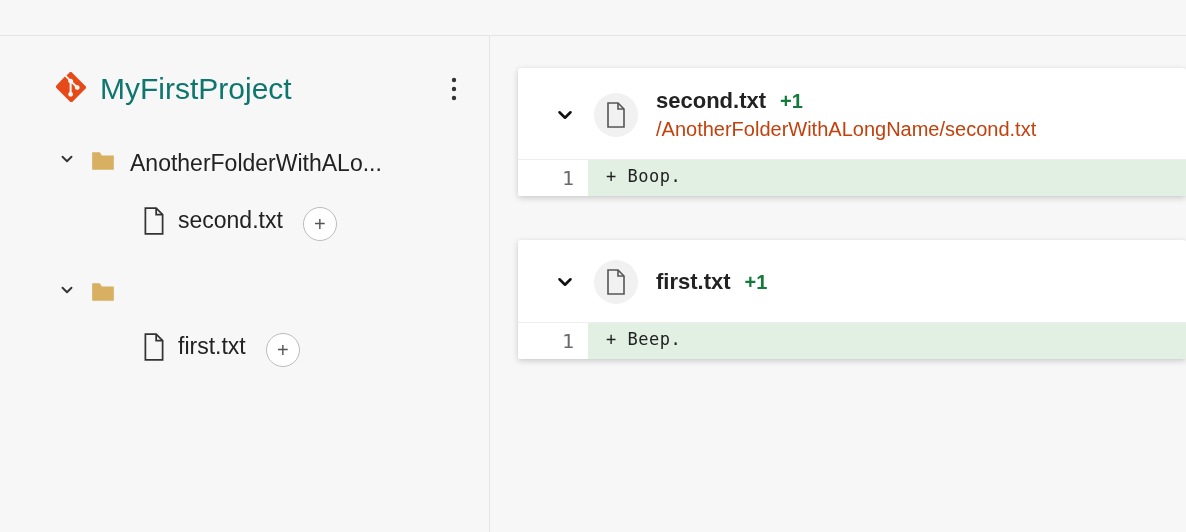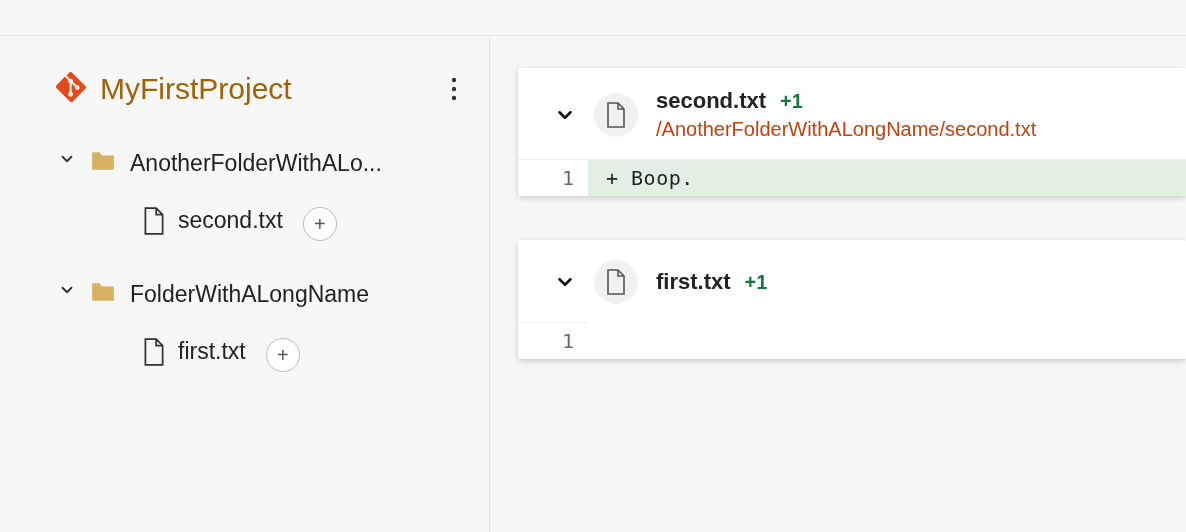--- a/index.html
+++ b/index.html
@@ -1,21 +1,21 @@
 <!DOCTYPE html>
 <html><head>
 <meta charset="utf-8">
 <style>
   * { box-sizing: border-box; margin: 0; padding: 0; }
   html, body { width: 1186px; height: 532px; font-family: "Segoe UI", Arial, sans-serif; background: #f7f7f7; color: #222; }
   .top-strip { height: 36px; border-bottom: 1px solid #e5e5e5; background: #f7f7f7; }
   .main { display: flex; height: calc(532px - 36px); }
   .sidebar { width: 490px; border-right: 1px solid #e5e5e5; padding: 36px 20px 0 56px; }
   .project-header { display: flex; align-items: center; gap: 14px; margin-bottom: 44px; }
-  .project-title { font-size: 30px; font-weight: 400; color: #a16207; flex: 1; }
+  .project-title { font-size: 30px; font-weight: 400; color: #0f766e; flex: 1; }
   .kebab { width: 30px; text-align: center; cursor: pointer; color: #333; }
   .kebab svg { display: block; margin: 0 auto; }
 
   .tree-row { display: flex; align-items: flex-start; gap: 12px; font-size: 23px; color: #222; margin-bottom: 30px; cursor: pointer; }
   .tree-row.file-row { padding-left: 86px; margin-bottom: 40px; }
   .tree-row.folder-row { padding-left: 0; }
   .chevron-sm { width: 22px; display: flex; justify-content: center; }
   .folder-icon { width: 28px; height: 22px; display:flex; align-items:center; }
   .file-icon-sm { width: 24px; display:flex; justify-content:center; }
   .tree-label { white-space: nowrap; overflow: hidden; text-overflow: ellipsis; max-width: 300px; }
@@ -28,21 +28,21 @@
   .chev-btn { cursor: pointer; display:flex; align-items:center; }
   .file-circle { width: 44px; height: 44px; border-radius: 50%; background: #f1f1f1; display:flex; align-items:center; justify-content:center; }
   .head-text { display:flex; flex-direction:column; gap:4px; }
   .head-line1 { display:flex; align-items:baseline; gap:14px; }
   .fn { font-size: 22px; font-weight: 600; color: #222; }
   .delta { font-size: 20px; font-weight: 600; color: #147a3b; }
   .fp { font-size: 20px; color: #c2410c; }
 
   .diff-body { display:flex; }
   .gutter { width: 70px; background: #fff; text-align: right; padding: 6px 14px 6px 0; font-family: Consolas, monospace; font-size: 20px; color: #6a6a6a; border-top: 1px solid #eee; }
-  .code-line { flex:1; background: #e2f0e4; padding: 6px 0 6px 18px; font-family: Consolas, monospace; font-size: 20px; color: #222; border-top: 1px solid #eee; letter-spacing: 0.5px; }
+  .code-line { flex:1; background: #e2f0e4; padding: 6px 0 6px 18px; font-family: Consolas, monospace; font-size: 17px; color: #222; border-top: 1px solid #eee; letter-spacing: 0.5px; }
 </style>
 </head>
 <body>
 
 <div class="top-strip"></div>
 
 <div class="main">
 
   <aside class="sidebar">
     <div class="project-header">
@@ -89,21 +89,20 @@
       <span class="chevron-sm">
         <svg width="18" height="18" viewBox="0 0 24 24">
             <path d="M6 9l6 6 6-6" stroke="#333" stroke-width="2.5" fill="none" stroke-linecap="round" stroke-linejoin="round"></path>
           </svg>
       </span>
       <span class="folder-icon">
         <svg width="26" height="22" viewBox="0 0 24 20">
             <path fill="#d8b062" d="M2 2h7l2 3h11v13H2z"></path>
           </svg>
       </span>
-      <span class="tree-label">FolderWithALongName</span>
     </div>
     <div class="tree-row file-row">
       <span class="file-icon-sm">
         <svg width="22" height="28" viewBox="0 0 20 26">
             <path d="M2 1h10l6 6v18H2z" fill="none" stroke="#333" stroke-width="1.6"></path>
             <path d="M12 1v6h6" fill="none" stroke="#333" stroke-width="1.6"></path>
           </svg>
       </span>
       <span class="tree-label">first.txt</span>
       <span class="add-btn">+</span>
@@ -154,17 +153,18 @@
         </span>
         <div class="head-text">
           <div class="head-line1">
             <span class="fn">first.txt</span>
             <span class="delta">+1</span>
           </div>
         </div>
       </div>
       <div class="diff-body">
         <div class="gutter">1</div>
+        <div class="code-line">+ Beep.</div>
       </div>
     </div>
 
   </section>
 </div>
 
 </body></html>

